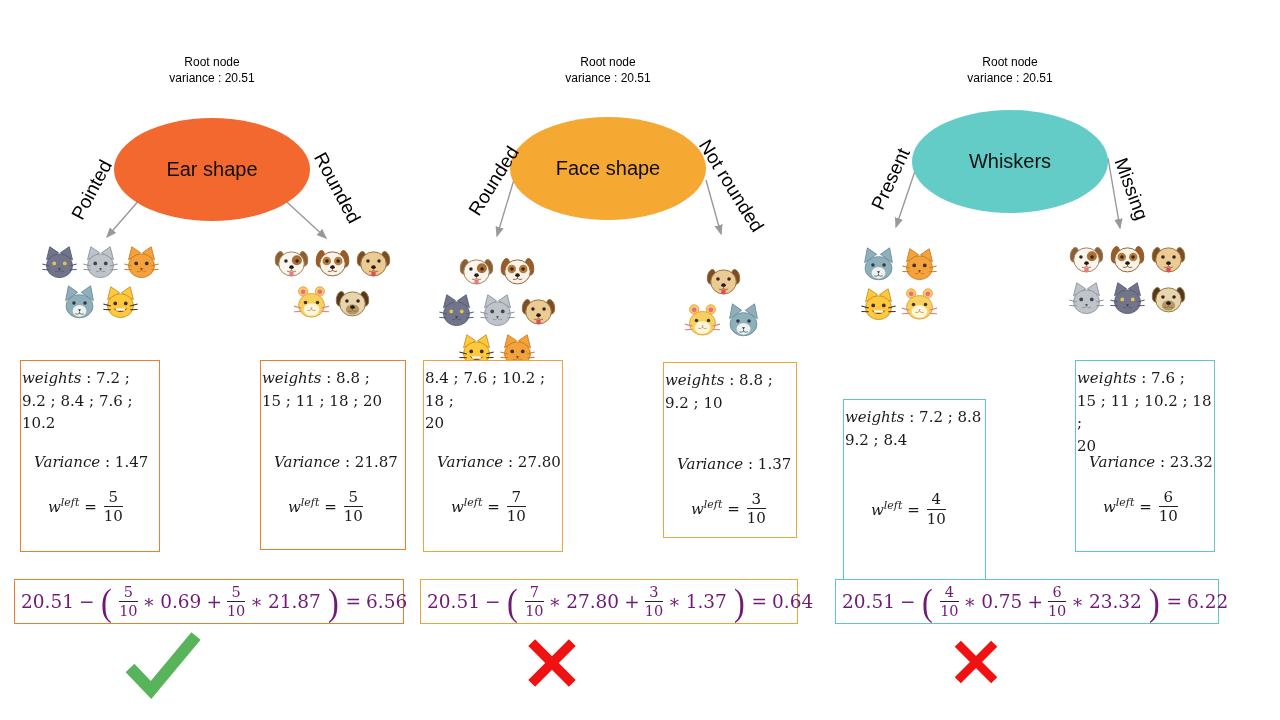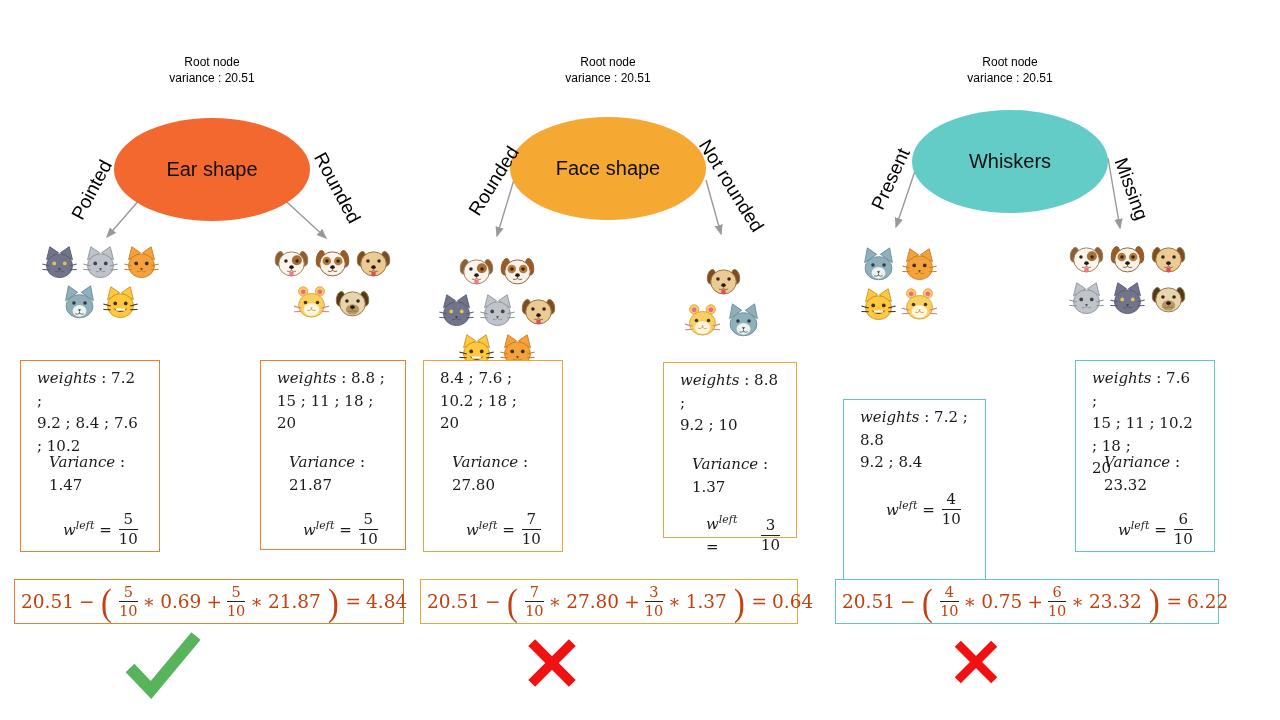--- a/index.html
+++ b/index.html
@@ -27,41 +27,41 @@
   .animal-group{position:absolute;width:180px;display:flex;flex-direction:column;
                 gap:3px;align-items:center;}
   .animal-row{display:flex;gap:4px;justify-content:center;}
   .animal{width:37px;height:37px;display:block;}
   .animal svg{width:100%;height:100%;display:block;}
   .c0 .agl{left:2px;  top:244px;} .c0 .agr{left:234px;top:244px;}
   .c1 .agl{left:-8px; top:252px;} .c1 .agr{left:218px;top:262px;}
   .c2 .agl{left:-19px;top:246px;} .c2 .agr{left:209px;top:240px;}
 
   .wbox{position:absolute;box-sizing:border-box;border:1.4px solid var(--accent);
-        background:#fff;padding:6px 16px 0;font-family:"DejaVu Serif",serif;
+        background:#fff;padding:6px 1px 0;font-family:"DejaVu Serif",serif;
         font-size:15px;line-height:1.5;color:#1a1a1a;}
   .kw{font-style:italic;}
   .wlines{height:70px;}
   .varline{margin:14px 0 0 12px;}
   .weq{margin:14px 0 0 26px;display:flex;align-items:center;gap:7px;}
   .sup{font-size:11px;font-style:italic;vertical-align:6px;text-align:right;}
   .frac{display:inline-block;text-align:center;font-size:15px;}
   .frac .fn{display:block;padding:0 4px;border-bottom:1.4px solid #222;line-height:1.25;}
   .frac .fd{display:block;line-height:1.25;}
   .c0 .wbox.left {left:12px; top:360px;width:140px;height:192px;}
   .c0 .wbox.right{left:252px;top:360px;width:146px;height:190px;}
   .c1 .wbox.left {left:8px;  top:360px;width:140px;height:192px;}
   .c1 .wbox.right{left:248px;top:362px;width:134px;height:176px;}
   .c2 .wbox.left {left:15px; top:360px;width:143px;height:192px;margin-top:39px;}
   .c2 .wbox.right{left:247px;top:360px;width:140px;height:192px;}
 
   .fbox{position:absolute;top:579px;height:45px;box-sizing:border-box;
         border:1.4px solid var(--accent);background:#fff;display:flex;
         align-items:center;gap:5px;padding:0 6px;
-        font-family:"DejaVu Serif",serif;font-size:18.5px;color:#c2410c;}
+        font-family:"DejaVu Serif",serif;font-size:18.5px;color:#701a75;}
   .c0 .fbox{left:6px;width:390px;}
   .c1 .fbox{left:5px;width:378px;}
   .c2 .fbox{left:7px;width:384px;}
   .fbox .frac{font-size:14.5px;}
   .paren{font-family:"Liberation Serif",serif;font-size:38px;font-weight:300;
          line-height:0;margin:0 1px;transform:scaleX(.85);}
 
   .verdict{position:absolute;}
   .verdict svg{width:100%;height:100%;display:block;}
   .c0 .verdict{left:112px;top:628px;width:86px;height:74px;}
@@ -280,21 +280,21 @@
       <span>0.69</span>
       <span>+</span>
       <span class="frac">
           <span class="fn">5</span>
           <span class="fd">10</span>
         </span>
       <span>∗</span>
       <span>21.87</span>
       <span class="paren">)</span>
       <span>=</span>
-      <span>4.84</span>
+      <span>6.56</span>
     </div>
     <div class="verdict">
         <svg viewBox="0 0 86 74" xmlns="http://www.w3.org/2000/svg">
           <path d="M10 40 L31 62 L76 8" fill="none" stroke="#58B45A" stroke-width="12"></path>
         </svg>
       </div>
   </section>
 
   <section class="col c1">
     <div class="root-title">

